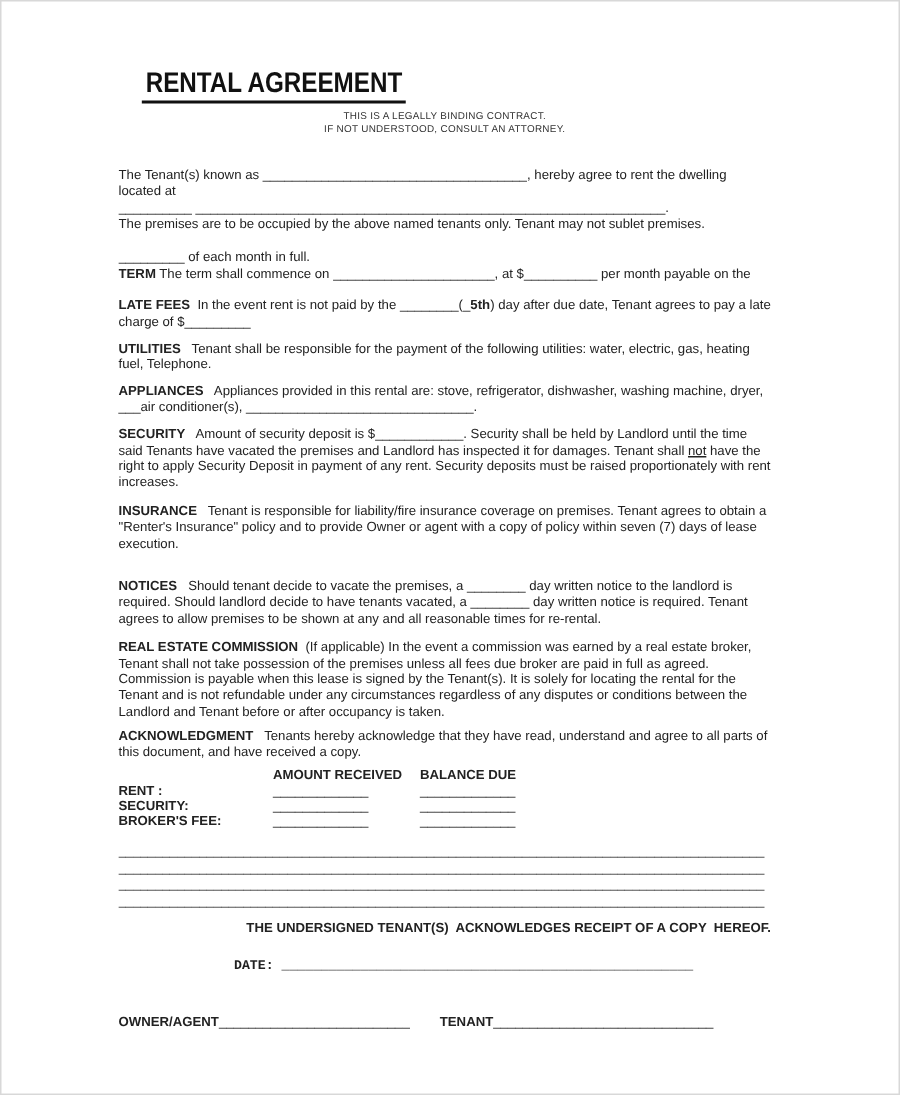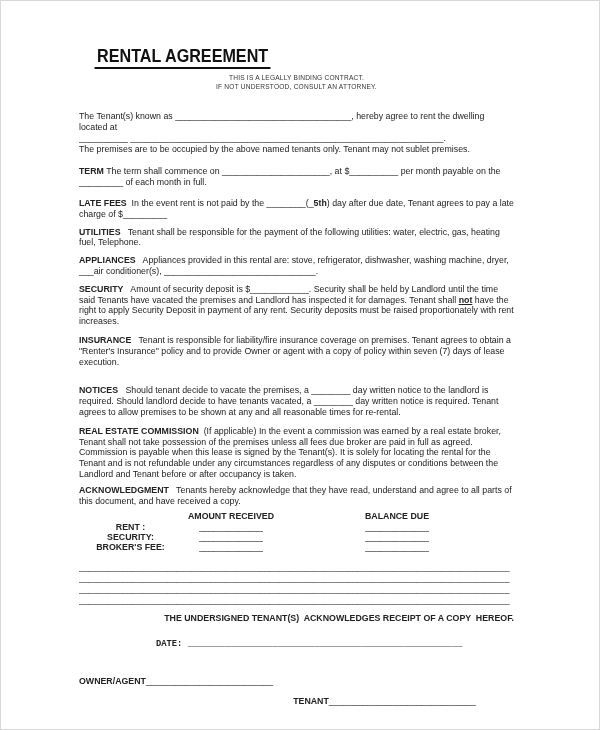--- a/index.html
+++ b/index.html
@@ -13,42 +13,42 @@
   .doc-title{
     display:inline-block;margin:0;font-size:19px;line-height:21px;font-weight:bold;
     color:#111;border-bottom:2.5px solid #111;padding:0 3px 1px;
     transform:scaleX(0.85);transform-origin:center;white-space:nowrap;
   }
   .subtitle{text-align:center;font-size:6.6px;line-height:8.6px;letter-spacing:0.2px;color:#333;}
   .subtitle.first{margin-top:5px;}
   .para{margin:0;white-space:pre-wrap;}
   .line{white-space:pre;overflow:hidden;}
   .h{font-weight:bold;}
-  .u{text-decoration:underline;font-weight:bold;}
+  .u{text-decoration:underline;}
   .mt-intro{margin-top:20px;}
   .mt-term{margin-top:12px;}
   .mt-late{margin-top:10px;}
   .mt-util{margin-top:7px;}
   .mt-appl{margin-top:7px;}
   .mt-sec{margin-top:7px;}
   .mt-ins{margin-top:8px;}
   .mt-not{margin-top:18px;}
   .mt-com{margin-top:8px;}
   .mt-ack{margin-top:5px;}
   .pay-table{margin-top:5px;}
-  .trow{display:flex;line-height:10.3px;white-space:pre;text-align:center;}
+  .trow{display:flex;line-height:10.3px;white-space:pre;}
   .tc0{width:103px;}
   .tc1{width:98px;}
   .tc2{flex:1;}
   .rules{margin-top:10px;}
   .rule{white-space:nowrap;overflow:hidden;height:10.8px;color:#333;}
   .undersigned{margin-top:7px;text-align:right;font-weight:bold;white-space:pre;font-size:8.8px;}
   .date-row{margin-top:16px;padding-left:77px;white-space:pre;font-family:Liberation Mono, monospace;}
   .sign-row{margin-top:26px;display:flex;white-space:pre;}
-  .sign-right{margin-left:20px;margin-top:20px;}
+  .sign-right{margin-left:20px;}
 </style>
 </head>
 <body>
 
 <div class="page">
   <div class="content">
 
     <div class="title-wrap">
       <h1 class="doc-title">RENTAL AGREEMENT</h1>
     </div>
@@ -56,22 +56,22 @@
     <div class="subtitle">IF NOT UNDERSTOOD, CONSULT AN ATTORNEY.</div>
 
     <div class="mt-intro">
       <div class="line"><span>The Tenant(s) known as </span><span>____________________________________</span><span>, hereby agree to rent the dwelling</span></div>
       <div class="line">located at</div>
       <div class="line">__________ ________________________________________________________________.</div>
       <div class="line">The premises are to be occupied by the above named tenants only. Tenant may not sublet premises.</div>
     </div>
 
     <div class="mt-term">
+      <div class="line"><span>_________</span><span> of each month in full.</span></div>
       <div class="line"><span class="h">TERM</span><span> The term shall commence on </span><span>______________________</span><span>, at $</span><span>__________</span><span> per month payable on the</span></div>
-      <div class="line"><span>_________</span><span> of each month in full.</span></div>
     </div>
 
     <p class="para mt-late"><span class="h">LATE FEES</span><span>  In the event rent is not paid by the ________(_</span><span class="h">5th</span><span>) day after due date, Tenant agrees to pay a late charge of $_________</span></p>
 
     <p class="para mt-util"><span class="h">UTILITIES</span><span>   Tenant shall be responsible for the payment of the following utilities: water, electric, gas, heating fuel, Telephone.</span></p>
 
     <div class="mt-appl">
       <p class="para"><span class="h">APPLIANCES</span><span>   Appliances provided in this rental are: stove, refrigerator, dishwasher, washing machine, dryer, ___air conditioner(s), _______________________________.</span></p>
     </div>
 

